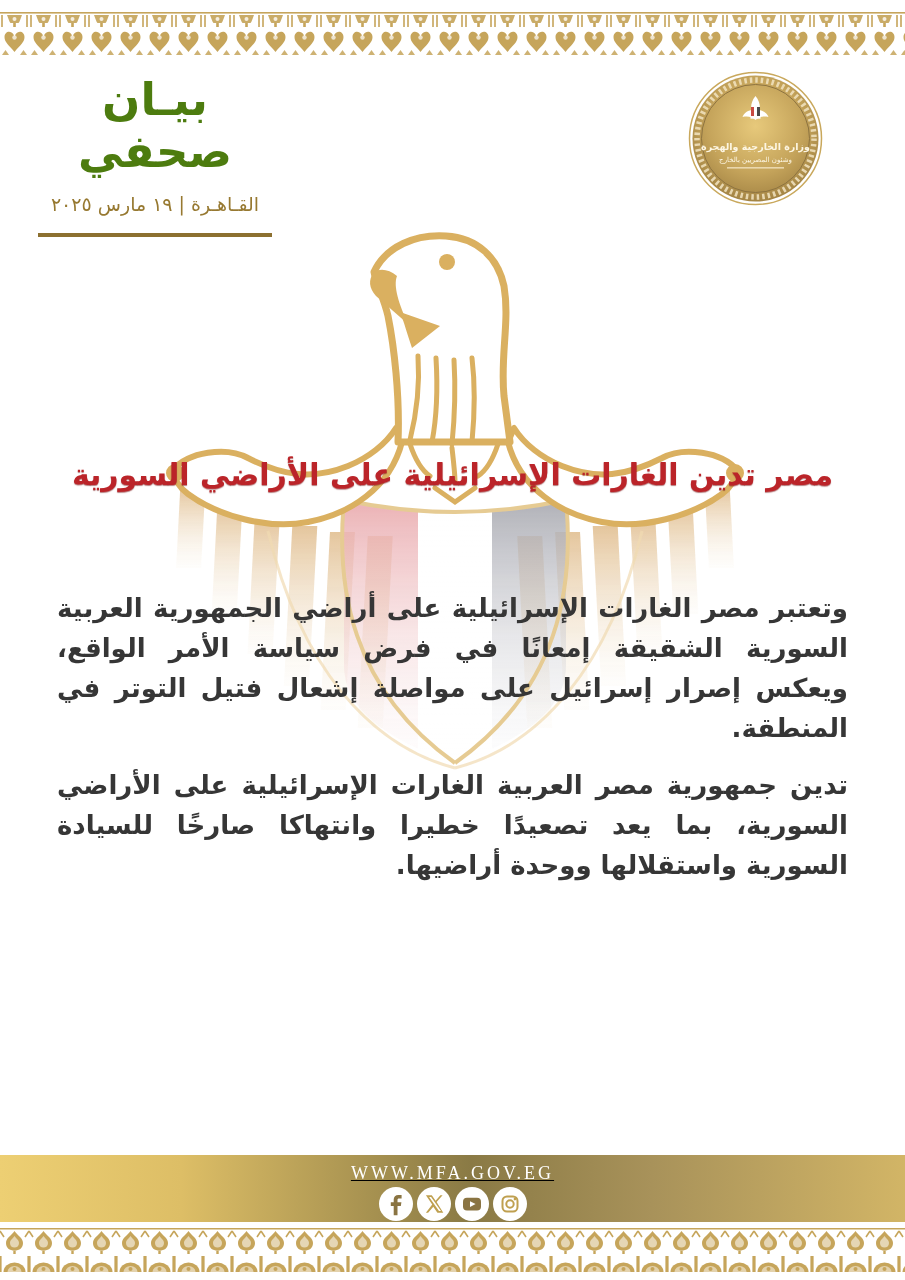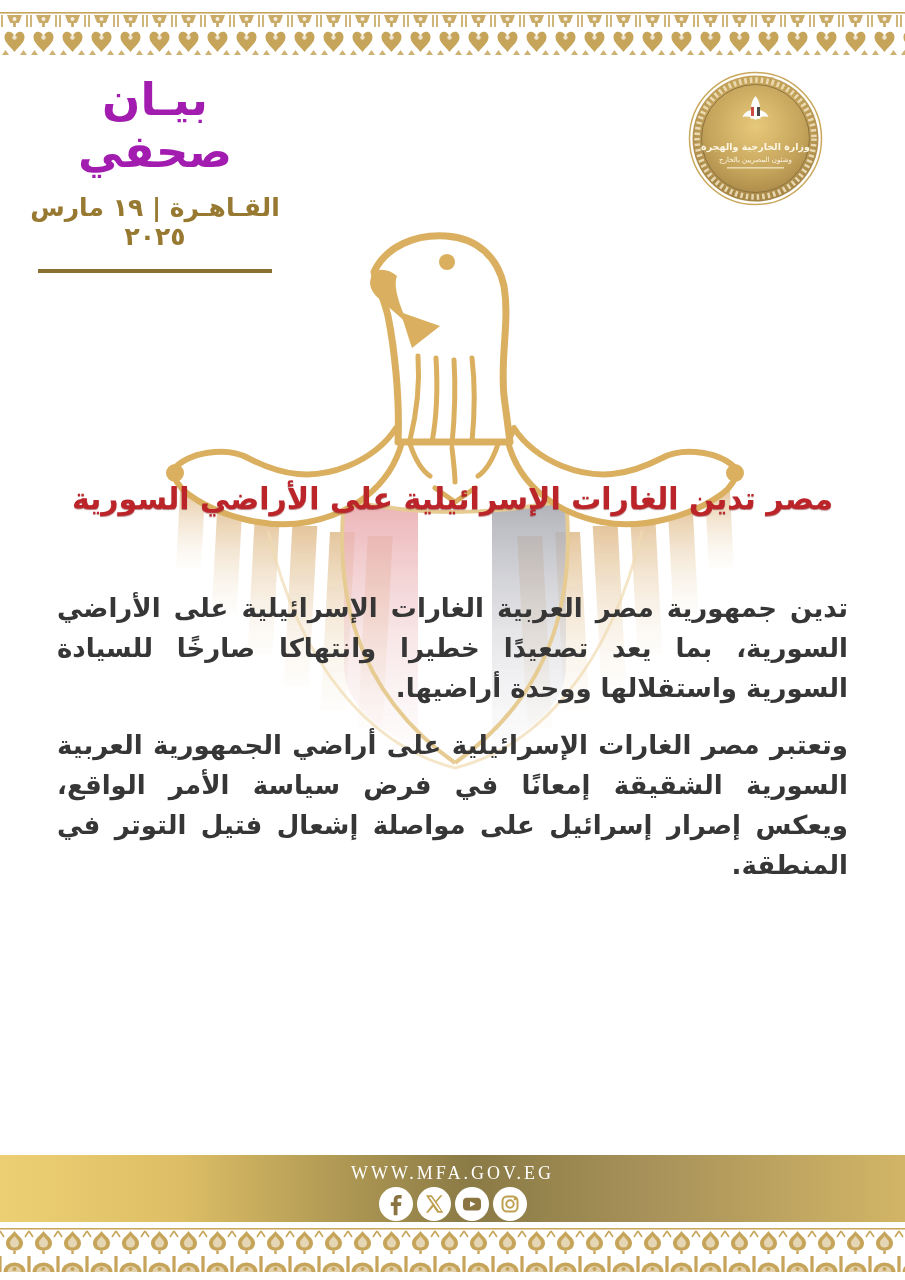--- a/index.html
+++ b/index.html
@@ -7,42 +7,42 @@
         font-family:"DejaVu Sans",sans-serif;}
 
   
   .border-strip{position:absolute;left:0;width:905px;display:flex;overflow:hidden;}
   .border-top{top:6px;height:50px;}
   .border-bottom{top:1228px;height:45px;}
   .border-strip svg{flex:0 0 auto;}
 
   
   .title-block{position:absolute;left:28px;top:74px;width:254px;text-align:center;direction:rtl;}
-  .press-title{margin:0;font-size:45px;line-height:1.15;font-weight:bold;color:#a21caf;}
-  .dateline{margin-top:15px;font-size:25px;font-weight:bold;color:#977931;}
+  .press-title{margin:0;font-size:45px;line-height:1.15;font-weight:bold;color:#4d7c0f;}
+  .dateline{margin-top:15px;font-size:19px;font-weight:normal;color:#977931;}
   .title-underline{height:4px;width:234px;margin:18px auto 0;background:#8C7030;}
 
   .seal{position:absolute;left:687px;top:70px;width:137px;height:137px;text-align:center;}
 
   
   .watermark{position:absolute;left:148px;top:226px;width:614px;height:548px;z-index:0;}
 
   
-  .headline{position:absolute;top:481px;left:0;width:100%;margin:0;text-align:center;direction:rtl;
+  .headline{position:absolute;top:457px;left:0;width:100%;margin:0;text-align:center;direction:rtl;
             font-size:30px;font-weight:bold;color:#BB2429;text-shadow:0 1px 1px rgba(122,21,24,.55);
             z-index:2;}
 
   
   .body-text{position:absolute;top:588px;right:57px;left:57px;z-index:2;direction:rtl;
              text-align:justify;color:#363636;font-weight:bold;font-size:26px;line-height:154%;}
   .body-text p{margin:0 0 17px 0;}
 
   
   .band{position:absolute;top:1155px;left:0;width:905px;height:67px;text-align:center;z-index:2;
-        background:linear-gradient(90deg,#EDCF73 0%,#DDBE66 20%,#8A7A45 52%,#A8925A 72%,#D2B566 100%);}
+        background:linear-gradient(90deg,#EDCF73 0%,#DDBE66 20%,#8A7A45 52%,#A8925A 72%,#D2B566 100%);text-decoration:underline;}
   .site-url{display:block;margin-top:8px;font-family:"Liberation Serif",serif;color:#FFFFFF;
             font-size:18px;letter-spacing:3px;text-decoration:none;}
   .icons{display:flex;justify-content:center;gap:4px;margin-top:3px;}
   .icons svg{display:block;cursor:pointer;}
 </style>
 </head>
 <body>
 
 <div class="page">
 
@@ -611,22 +611,22 @@
           <path d="M350,218 Q342,242 330,250"></path>
           <path d="M287,262 L307,276 L327,262"></path>
         </g>
       </g>
     </svg>
   </div>
 
   <h2 class="headline">مصر تدين الغارات الإسرائيلية على الأراضي السورية</h2>
 
   <div class="body-text">
+    <p>وتعتبر مصر الغارات الإسرائيلية على أراضي الجمهورية العربية السورية الشقيقة إمعانًا في فرض سياسة الأمر الواقع، ويعكس إصرار إسرائيل على مواصلة إشعال فتيل التوتر في المنطقة.</p>
     <p>تدين جمهورية مصر العربية الغارات الإسرائيلية على الأراضي السورية، بما يعد تصعيدًا خطيرا وانتهاكا صارخًا للسيادة السورية واستقلالها ووحدة أراضيها.</p>
-    <p>وتعتبر مصر الغارات الإسرائيلية على أراضي الجمهورية العربية السورية الشقيقة إمعانًا في فرض سياسة الأمر الواقع، ويعكس إصرار إسرائيل على مواصلة إشعال فتيل التوتر في المنطقة.</p>
   </div>
 
   <div class="band">
     <a class="site-url">WWW.MFA.GOV.EG</a>
     <div class="icons">
       <svg width="34" height="34" viewBox="0 0 34 34">
         <circle cx="17" cy="17" r="17" fill="#FFFFFF"></circle>
         <path fill="#8A7442" d="M22.6,11.4 h-2.7 c-0.9,0 -1.4,0.5 -1.4,1.5 v2.4 h3.9 l-0.55,3.6 h-3.35 v9.4 h-3.8 v-9.4 h-2.9 v-3.6 h2.9 v-2.7 c0,-2.9 1.8,-4.7 4.7,-4.7 h3.2 z"></path>
       </svg>
       <svg width="34" height="34" viewBox="0 0 34 34">

